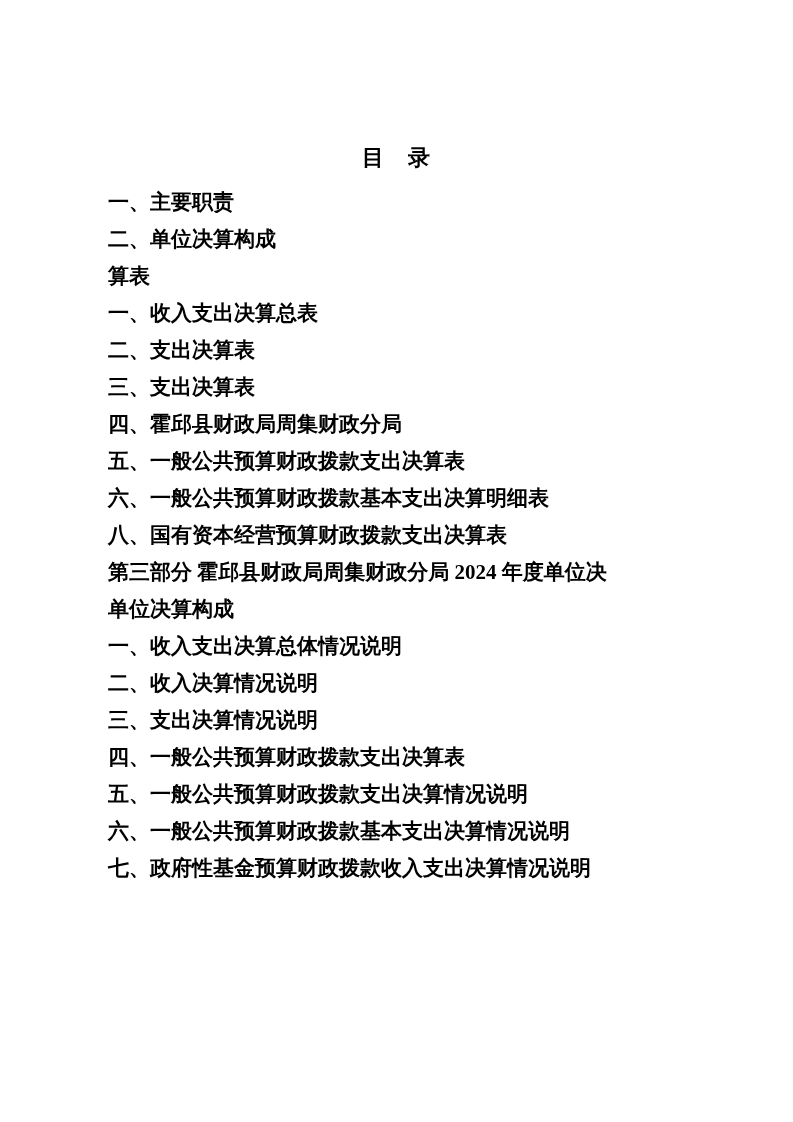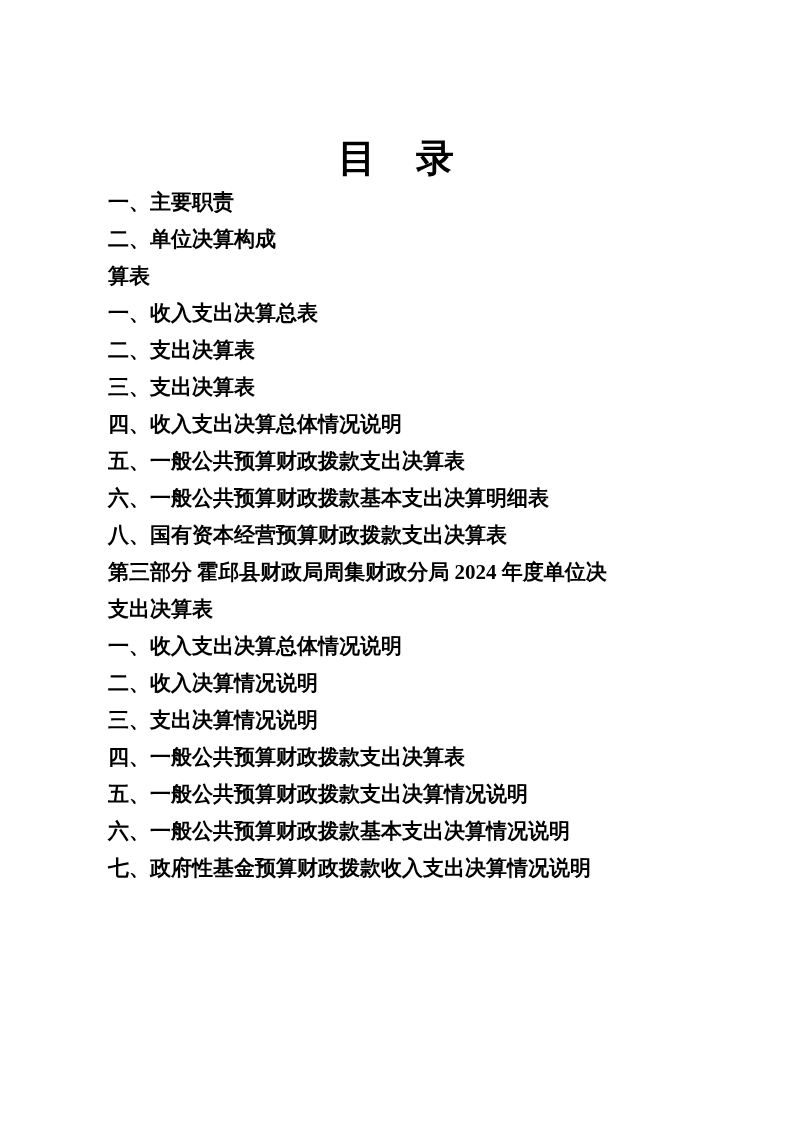--- a/index.html
+++ b/index.html
@@ -14,21 +14,21 @@
     background: #ffffff;
     color: #000000;
     font-family: "Liberation Serif", "DejaVu Serif", serif;
     overflow: hidden;
     box-sizing: border-box;
   }
   .doc-title {
     margin: 0;
     padding-top: 141px;
     text-align: center;
-    font-size: 38px;
+    font-size: 22px;
     font-weight: 700;
     line-height: 34px;
     white-space: pre;
     letter-spacing: 1px;
   }
   .toc {
     padding: 9px 100px 0 108px;
     font-size: 21px;
     line-height: 37px;
     text-align: left;
@@ -65,34 +65,34 @@
       <div class="entry item">
         <div class="line">一、收入支出决算总表</div>
       </div>
       <div class="entry item">
         <div class="line">二、支出决算表</div>
       </div>
       <div class="entry item">
         <div class="line">三、支出决算表</div>
       </div>
       <div class="entry item">
-        <div class="line">四、收入支出决算总体情况说明</div>
+        <div class="line">四、霍邱县财政局周集财政分局</div>
       </div>
       <div class="entry item">
         <div class="line">五、一般公共预算财政拨款支出决算表</div>
       </div>
       <div class="entry item">
         <div class="line">六、一般公共预算财政拨款基本支出决算明细表</div>
       </div>
       <div class="entry item">
         <div class="line">八、国有资本经营预算财政拨款支出决算表</div>
       </div>
       <div class="entry heading">
         <div class="line">第三部分 霍邱县财政局周集财政分局 2024 年度单位决</div>
-        <div class="line">支出决算表</div>
+        <div class="line">单位决算构成</div>
       </div>
       <div class="entry item">
         <div class="line">一、收入支出决算总体情况说明</div>
       </div>
       <div class="entry item">
         <div class="line">二、收入决算情况说明</div>
       </div>
       <div class="entry item">
         <div class="line">三、支出决算情况说明</div>
       </div>

